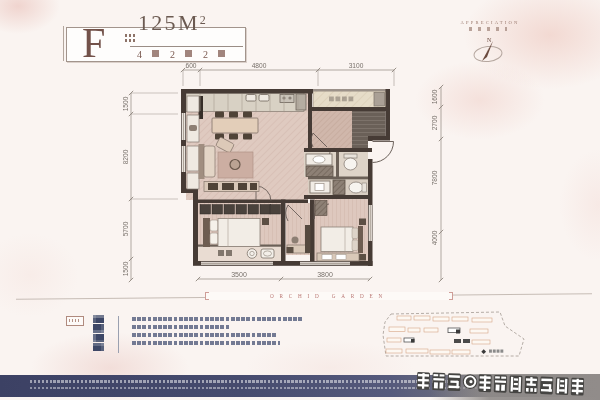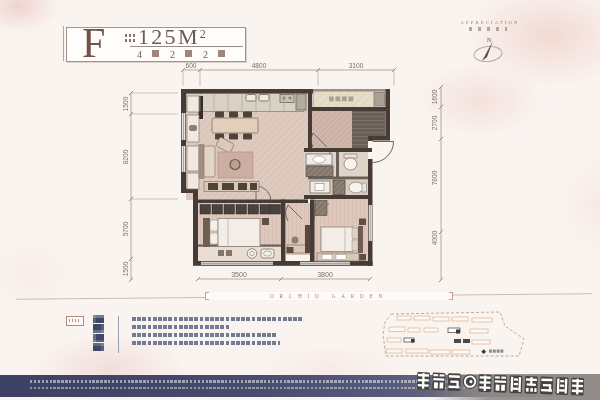--- a/index.html
+++ b/index.html
@@ -27,21 +27,21 @@
 
   <div class="abs" style="left:66px;top:27px;width:178px;height:33px;background:#fefdfc;border:1px solid #a2948c;box-shadow:1px 1px 0 rgba(160,140,130,0.35);"></div>
 
   <div class="abs" style="left:82px;top:25px;width:36px;height:36px;font-family:'Liberation Serif',serif;font-size:42px;font-weight:normal;color:#73524a;line-height:36px;">F</div>
 
   <div class="abs" style="left:125px;top:34px;width:12px;height:10px;">
     <div style="height:3px;margin-bottom:2px;background:repeating-linear-gradient(90deg,#8d7368 0 2.5px,transparent 2.5px 4px);"></div>
     <div style="height:3px;background:repeating-linear-gradient(90deg,#8d7368 0 2.5px,transparent 2.5px 4px);"></div>
   </div>
 
-  <div class="abs" style="left:138px;top:24px;font-family:'Liberation Serif',serif;font-size:22px;color:#6b5a51;letter-spacing:2.3px;">125M<span style="font-size:12px;vertical-align:6px;">2</span></div>
+  <div class="abs" style="left:138px;top:10px;font-family:'Liberation Serif',serif;font-size:22px;color:#6b5a51;letter-spacing:2.3px;">125M<span style="font-size:12px;vertical-align:6px;">2</span></div>
 
   <div class="abs" style="left:130px;top:46px;width:113px;height:1px;background:#9a8d85;"></div>
 
   <div class="abs" style="left:137px;top:48.5px;width:90px;height:9px;">
     <span style="position:absolute;left:0;font-family:'Liberation Serif',serif;font-size:10px;color:#7a594f;">4</span>
     <div style="position:absolute;left:15px;top:1.5px;width:7px;height:7px;background:#8a675c;opacity:0.8;"></div>
     <span style="position:absolute;left:33px;font-family:'Liberation Serif',serif;font-size:10px;color:#7a594f;">2</span>
     <div style="position:absolute;left:48px;top:1.5px;width:7px;height:7px;background:#8a675c;opacity:0.8;"></div>
     <span style="position:absolute;left:66px;font-family:'Liberation Serif',serif;font-size:10px;color:#7a594f;">2</span>
     <div style="position:absolute;left:81px;top:1.5px;width:7px;height:7px;background:#8a675c;opacity:0.8;"></div>

